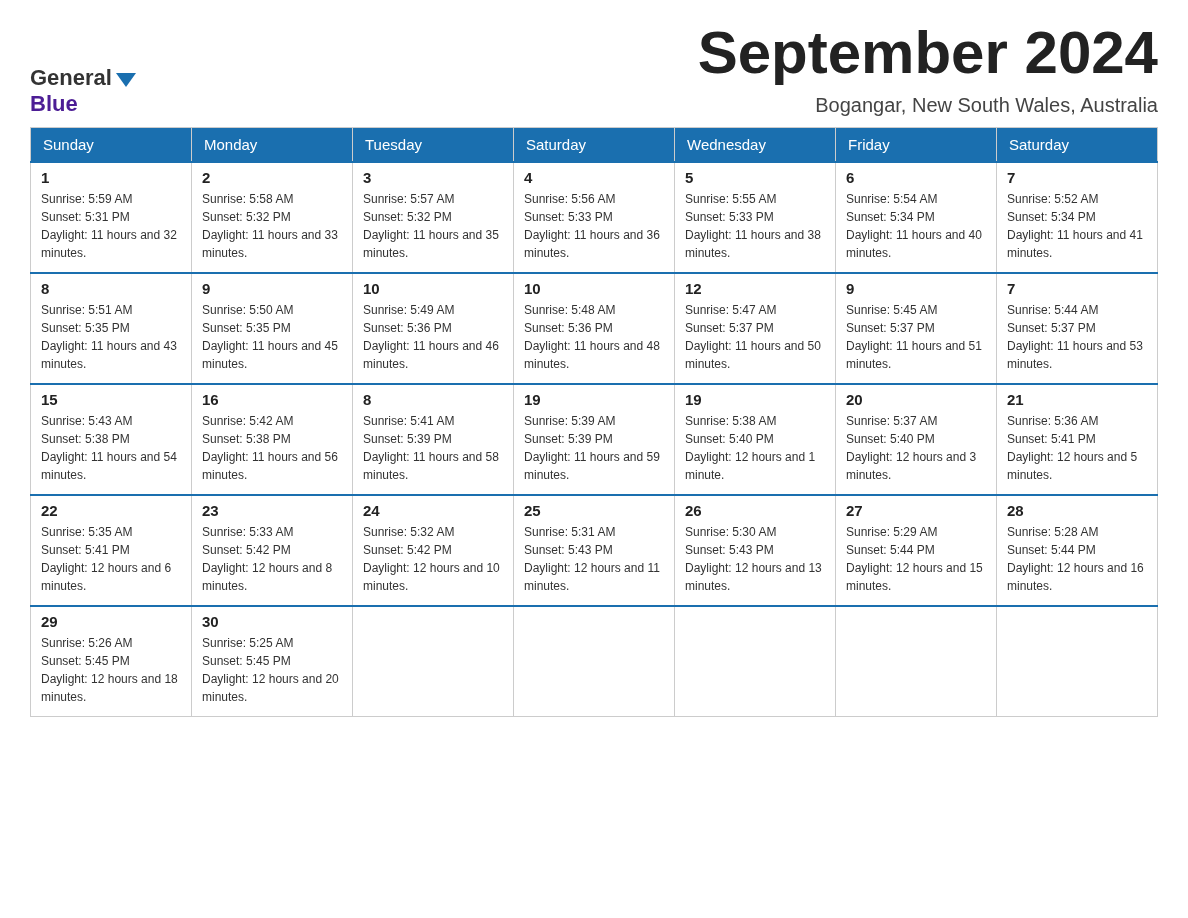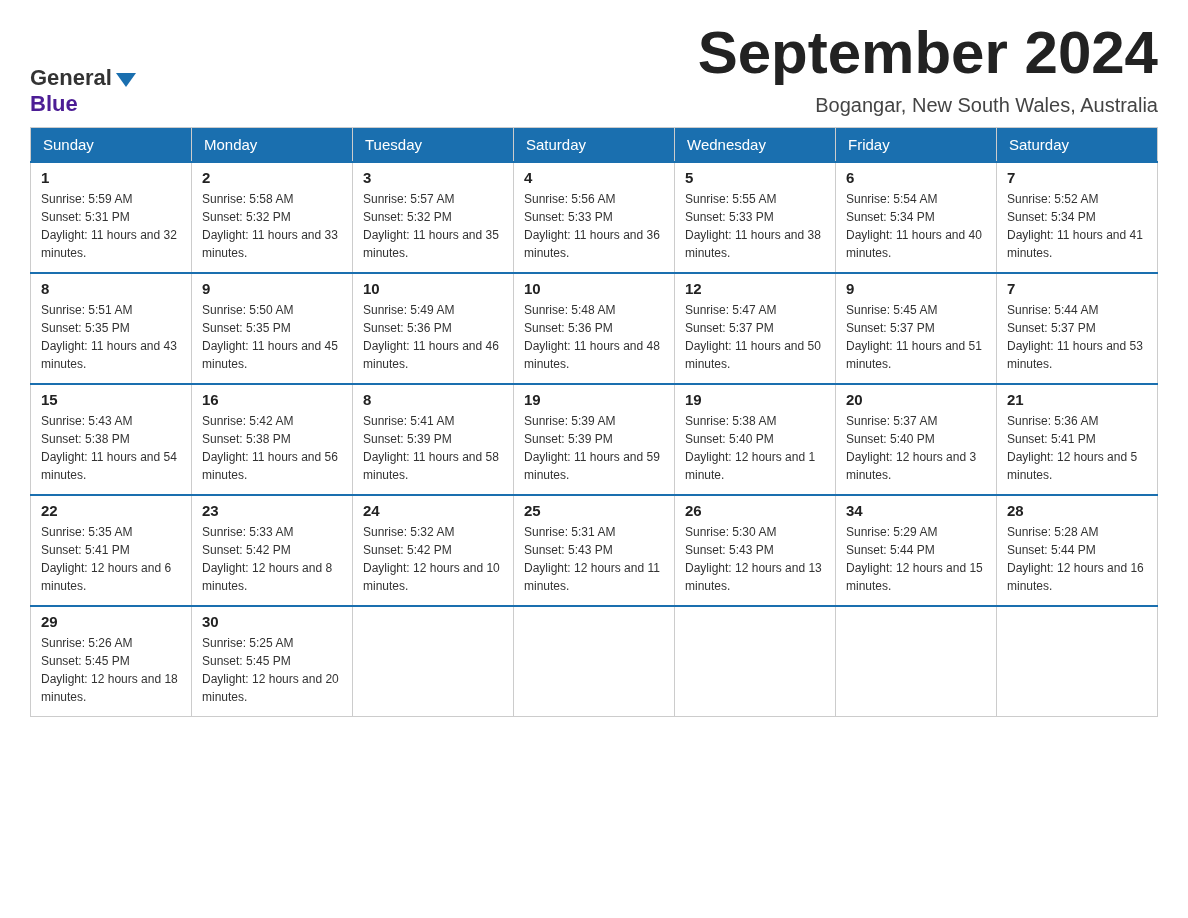--- a/index.html
+++ b/index.html
@@ -340,21 +340,21 @@
       </td>
         <td>
         <span class="day-number">26</span>
         <div class="day-info">
           Sunrise: 5:30 AM<br>
           Sunset: 5:43 PM<br>
           Daylight: 12 hours and 13 minutes.
         </div>
       </td>
         <td>
-        <span class="day-number">34</span>
+        <span class="day-number">27</span>
         <div class="day-info">
           Sunrise: 5:29 AM<br>
           Sunset: 5:44 PM<br>
           Daylight: 12 hours and 15 minutes.
         </div>
       </td>
         <td>
         <span class="day-number">28</span>
         <div class="day-info">
           Sunrise: 5:28 AM<br>

